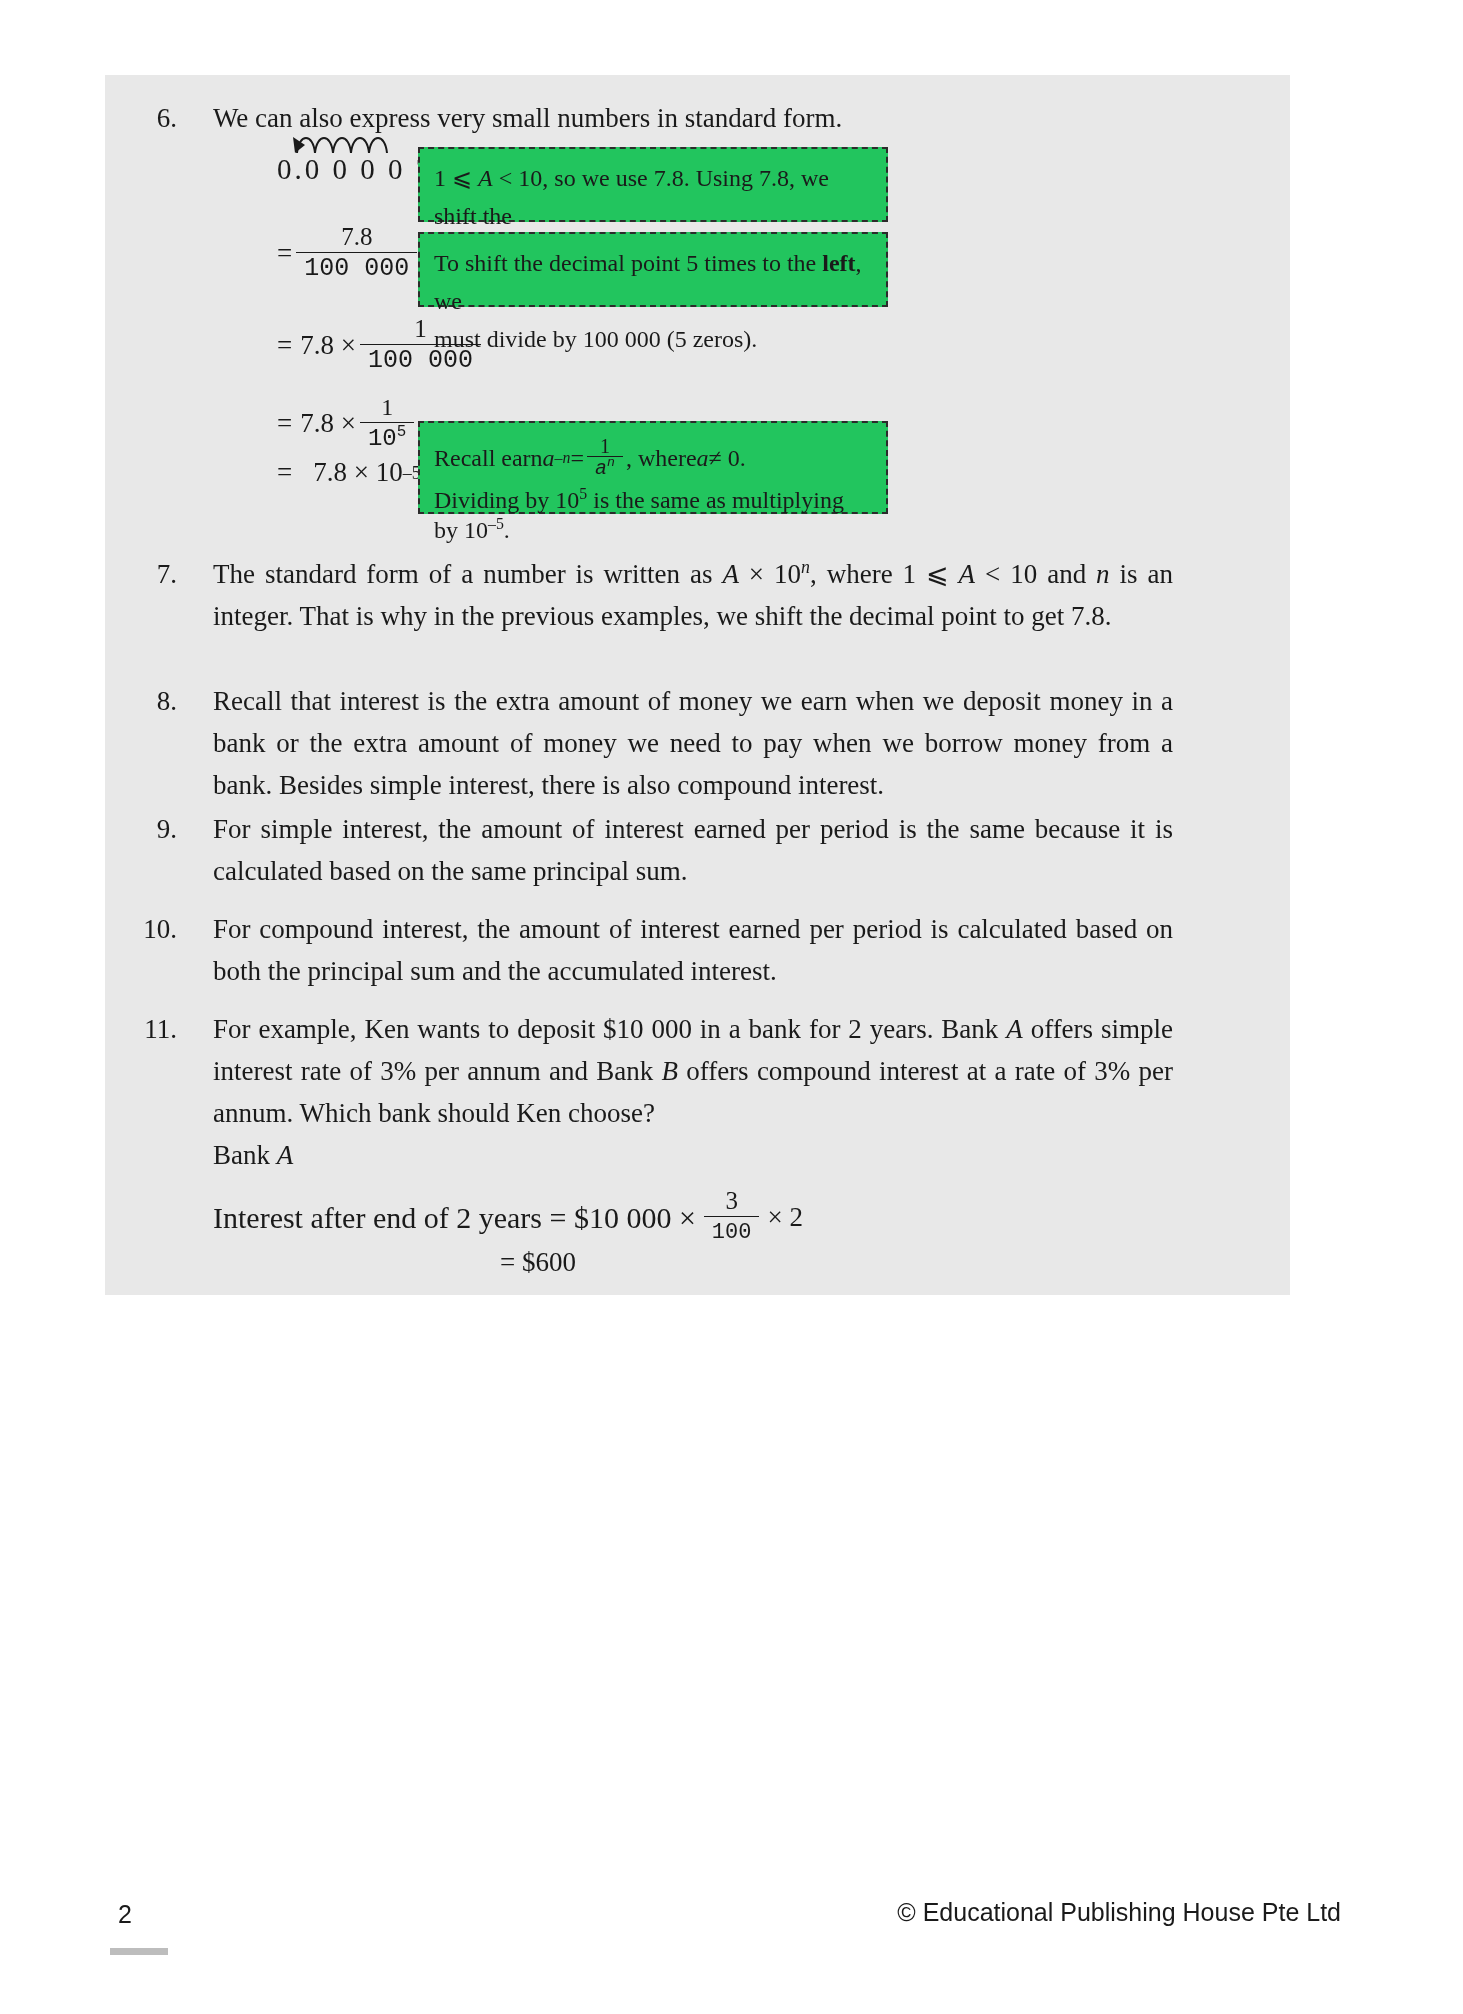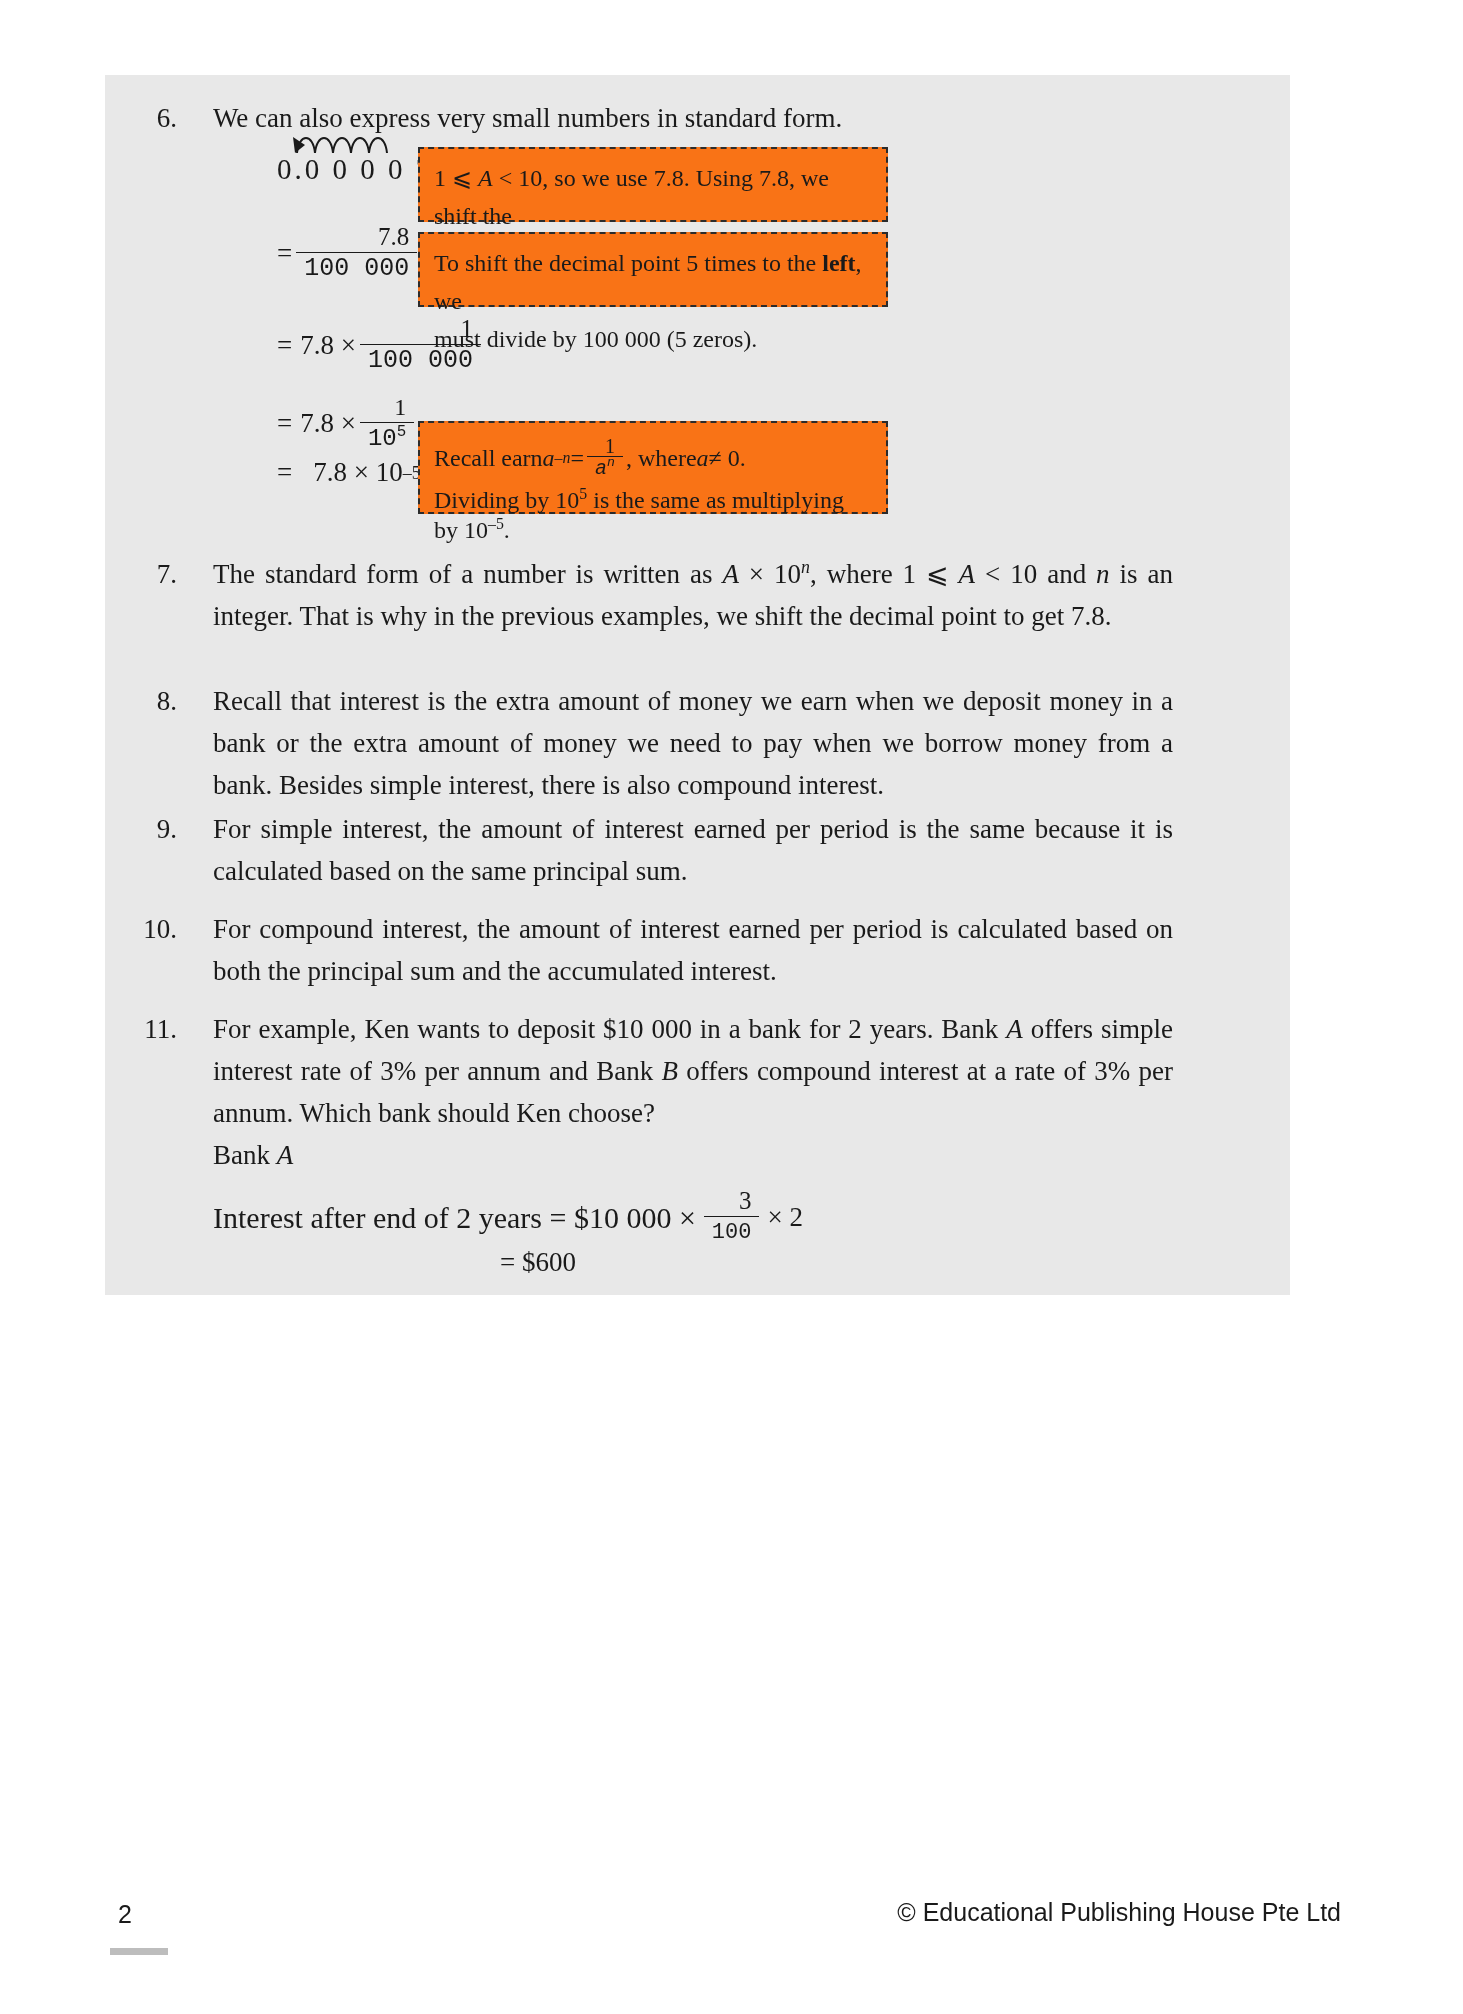--- a/index.html
+++ b/index.html
@@ -62,21 +62,21 @@
   .bold { font-weight: bold; }
   .mline {
     position: absolute;
     display: flex;
     align-items: center;
     white-space: nowrap;
   }
   .frac {
     display: inline-flex;
     flex-direction: column;
-    align-items: flex-end;
+    align-items: center;
     vertical-align: middle;
     margin: 0 4px;
   }
   .frac .num {
     padding: 0 8px 1px 8px;
     font-size: 25px;
     line-height: 28px;
   }
   .frac .den {
     border-top: 1.4px solid #1a1a1a;
@@ -99,21 +99,21 @@
     top: 78px;
     font-size: 29px;
     letter-spacing: 3px;
     white-space: nowrap;
   }
 
   
   .callout {
     position: absolute;
     border: 2.2px dashed #2b2b2b;
-    background: #f97316;
+    background: #22c55e;
     padding: 10px 14px;
     font-size: 24px;
     line-height: 38px;
     box-sizing: border-box;
   }
   .folio {
     position: absolute;
     left: 118px;
     top: 1900px;
     font-size: 25px;

